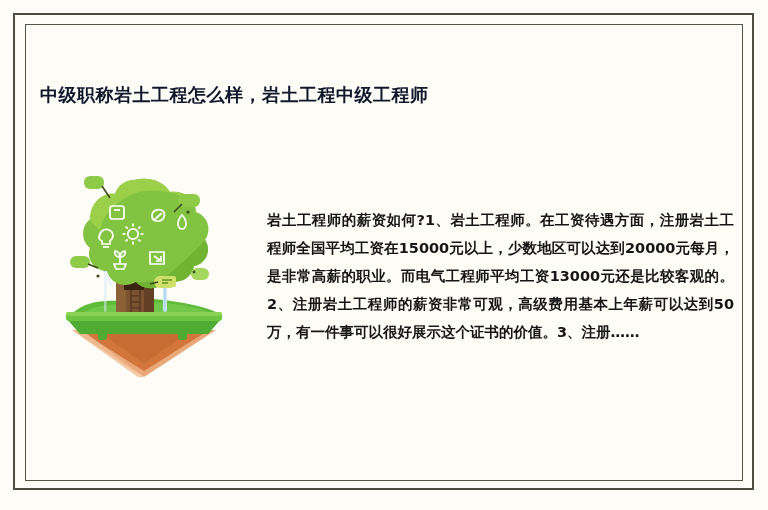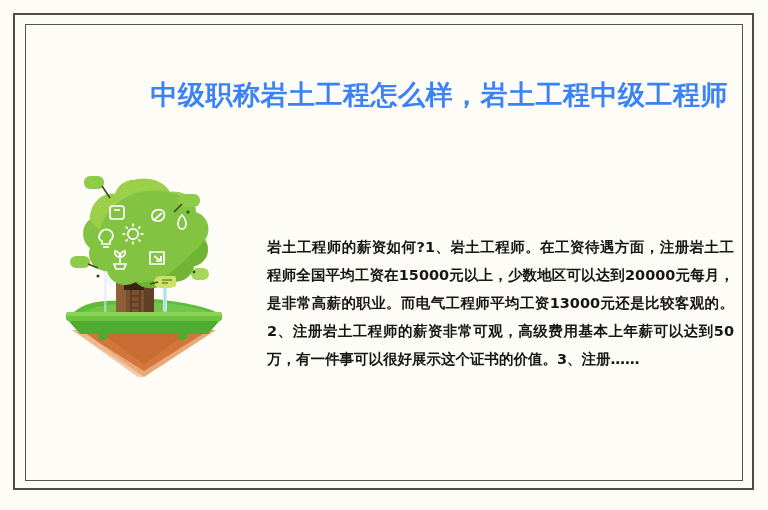--- a/index.html
+++ b/index.html
@@ -40,24 +40,24 @@
     border: 1px solid #55554a;
     box-sizing: border-box;
   }
 
   
   .title {
     position: absolute;
     left: 40px;
     top: 80px;
     width: 688px;
-    text-align: right;
-    font-size: 27px;
+    text-align: left;
+    font-size: 18px;
     font-weight: bold;
-    color: #3b82f6;
+    color: #0f172a;
     letter-spacing: 0.5px;
     line-height: 30px;
     white-space: nowrap;
   }
 
   
   .illo {
     position: absolute;
     left: 58px;
     top: 172px;
@@ -72,21 +72,20 @@
     left: 267px;
     top: 206px;
     width: 467px;
     font-size: 14.5px;
     font-weight: bold;
     color: #161616;
     line-height: 28px;
     text-align: justify;
     text-justify: inter-character;
     letter-spacing: 0px;
-    margin-top: 27px;
   }
 </style>
 </head>
 <body>
 
 <div id="page">
 
   <div class="frame-outer"></div>
   <div class="frame-inner"></div>
 

